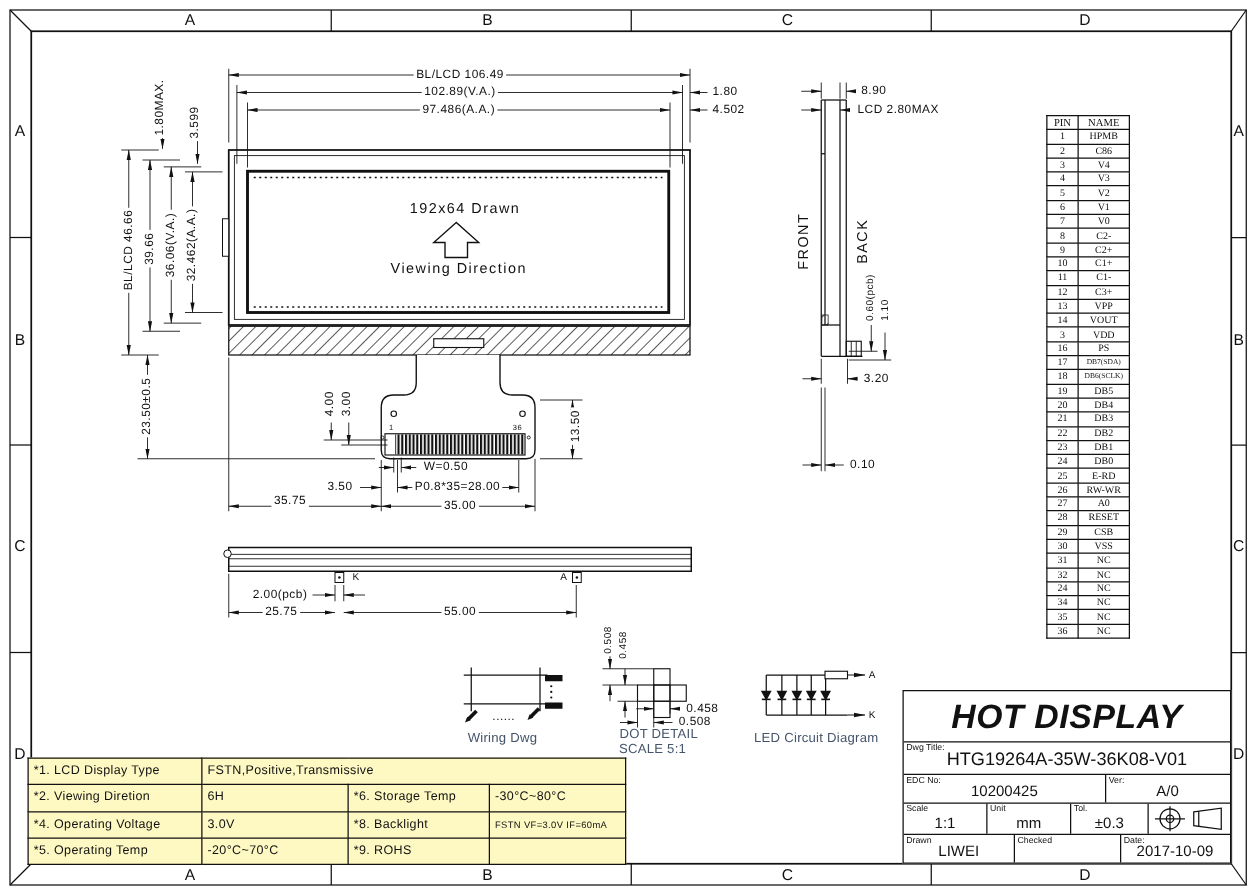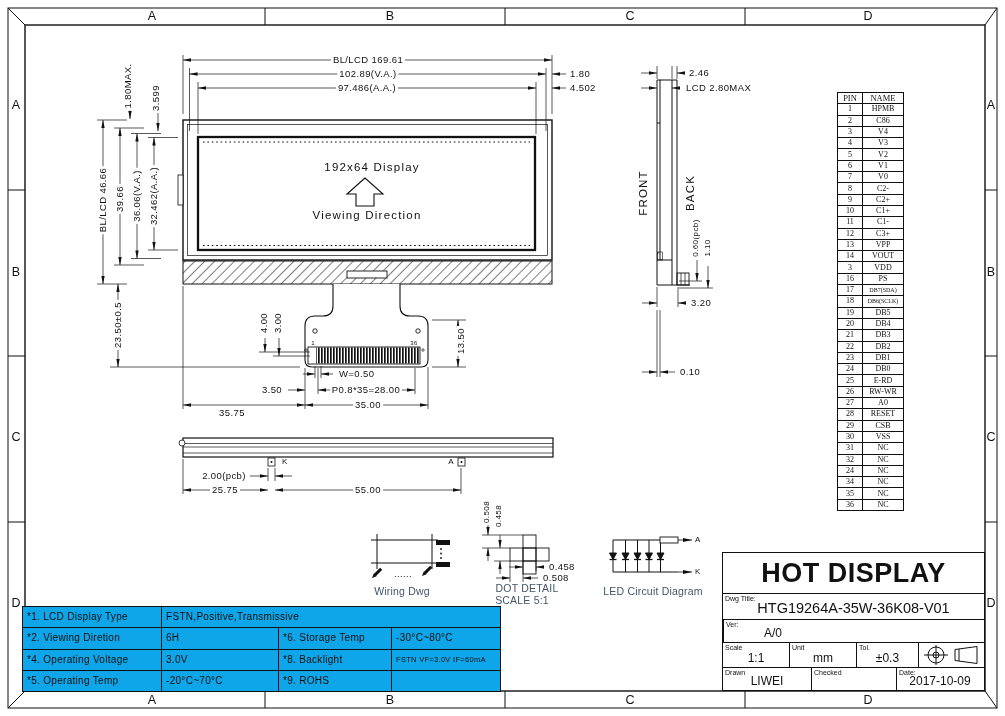--- a/index.html
+++ b/index.html
@@ -20,36 +20,36 @@
        transform:translate(-50%,-50%);background:transparent;}
   
   #pin-table{position:absolute;left:837px;top:92px;width:66px;z-index:2;border-collapse:collapse;
        background:#fff;font-family:"Liberation Serif",serif;font-size:8px;color:#111;table-layout:fixed;}
   #pin-table th,#pin-table td{border:1px solid #111;text-align:center;padding:0;height:10.3px;
        line-height:1;overflow:hidden;font-weight:normal;}
   #pin-table th{font-size:8.5px;}
   #pin-table col.c1{width:25px;} #pin-table col.c2{width:41px;}
   
   #spec-table{position:absolute;left:22px;top:606px;width:478px;height:86px;z-index:2;
-       border-collapse:collapse;background:#0ea5e9;font-size:10px;letter-spacing:.3px;color:#111;table-layout:fixed;}
+       border-collapse:collapse;background:#fef9c3;font-size:10px;letter-spacing:.3px;color:#111;table-layout:fixed;}
   #spec-table td{border:1px solid #111;padding:0 0 0 4px;height:16.2px;line-height:1;
        overflow:hidden;white-space:nowrap;}
   #spec-table{border:1.5px solid #111;}
   #spec-table td.sm{font-size:7.5px;}
   
   #title-block{position:absolute;left:722px;top:552px;width:263px;height:139px;z-index:2;
        border:1.5px solid #111;background:#fff;box-sizing:border-box;}
   .tb-row{position:relative;box-sizing:border-box;border-top:1px solid #111;display:flex;}
   .tb-row.first{border-top:none;}
   .tb-cell{position:relative;box-sizing:border-box;height:100%;}
   .tb-cell.bl{border-left:1px solid #111;}
   .tb-label{position:absolute;left:2px;top:1px;font-size:7px;letter-spacing:0;}
   .tb-value{position:absolute;left:0;right:0;bottom:2px;text-align:center;font-size:12px;}
   .tb-company{height:40px;align-items:center;justify-content:center;}
-  .tb-company span{font-size:27px;font-weight:bold;letter-spacing:.5px;}
+  .tb-company span{font-size:27px;font-weight:bold;font-style:italic;letter-spacing:.5px;}
   .tb-dwg{height:26px;} .tb-dwg .tb-value{font-size:14.5px;bottom:3px;}
   .tb-edc{height:23px;} .tb-scale{height:25px;} .tb-drawn{height:23px;}
 </style>
 </head>
 <body>
 
 <div id="sheet">
 
 <svg id="linework" width="1005" height="716" viewBox="0 0 1005 716">
   <defs>
@@ -302,46 +302,46 @@
   <div class="grid-letter" style="left:868px;top:700px">D</div>
   <div class="grid-letter" style="left:16px;top:105px">A</div>
   <div class="grid-letter" style="left:16px;top:272px">B</div>
   <div class="grid-letter" style="left:16px;top:437px">C</div>
   <div class="grid-letter" style="left:16px;top:603px">D</div>
   <div class="grid-letter" style="left:991px;top:105px">A</div>
   <div class="grid-letter" style="left:991px;top:272px">B</div>
   <div class="grid-letter" style="left:991px;top:437px">C</div>
   <div class="grid-letter" style="left:991px;top:603px">D</div>
 
-  <div class="lbl" style="left:368px;top:60px">BL/LCD 169.61</div>
+  <div class="lbl" style="left:368px;top:60px">BL/LCD 106.49</div>
   <div class="lbl" style="left:368px;top:74px">102.89(V.A.)</div>
   <div class="lbl" style="left:367px;top:88px">97.486(A.A.)</div>
   <div class="lbl al" style="left:568px;top:74px">1.80</div>
   <div class="lbl al" style="left:568px;top:88px">4.502</div>
   <div class="lbl rot" style="left:128px;top:86px">1.80MAX.</div>
   <div class="lbl rot" style="left:156px;top:98px">3.599</div>
   <div class="lbl rot" style="left:103px;top:200px">BL/LCD 46.66</div>
   <div class="lbl rot" style="left:120px;top:199px">39.66</div>
   <div class="lbl rot" style="left:137px;top:196px">36.06(V.A.)</div>
   <div class="lbl rot" style="left:154px;top:196px">32.462(A.A.)</div>
   <div class="lbl rot" style="left:118px;top:325px">23.50±0.5</div>
-  <div class="lbl big nobg" style="left:372px;top:168px">192x64 Display</div>
+  <div class="lbl big nobg" style="left:372px;top:168px">192x64 Drawn</div>
   <div class="lbl big nobg" style="left:367px;top:216px">Viewing Direction</div>
   <div class="lbl rot" style="left:264px;top:323px">4.00</div>
   <div class="lbl rot" style="left:278px;top:323px">3.00</div>
   <div class="lbl rot" style="left:461px;top:341px">13.50</div>
   <div class="lbl al" style="left:337px;top:374px">W=0.50</div>
   <div class="lbl" style="left:366px;top:390px">P0.8*35=28.00</div>
   <div class="lbl" style="left:272px;top:390px">3.50</div>
   <div class="lbl" style="left:368px;top:405px">35.00</div>
-  <div class="lbl" style="left:232px;top:413px">35.75</div>
+  <div class="lbl" style="left:232px;top:401px">35.75</div>
   <div class="lbl tiny nobg" style="left:313px;top:343px">1</div>
   <div class="lbl tiny nobg" style="left:414px;top:343px">36</div>
 
-  <div class="lbl al" style="left:687px;top:73px">2.46</div>
+  <div class="lbl al" style="left:687px;top:73px">8.90</div>
   <div class="lbl al" style="left:684px;top:88px">LCD 2.80MAX</div>
   <div class="lbl rot nobg big" style="left:644px;top:193px">FRONT</div>
   <div class="lbl rot nobg big" style="left:691px;top:193px">BACK</div>
   <div class="lbl rot small" style="left:696px;top:238px">0.60(pcb)</div>
   <div class="lbl rot small" style="left:708px;top:248px">1.10</div>
   <div class="lbl al" style="left:689px;top:303px">3.20</div>
   <div class="lbl al" style="left:678px;top:372px">0.10</div>
 
   <div class="lbl" style="left:224px;top:476px">2.00(pcb)</div>
   <div class="lbl al small nobg" style="left:282px;top:462px">K</div>
@@ -522,20 +522,24 @@
 
   <div id="title-block">
     <div class="tb-row tb-company first" style="display:flex">
       <span style="margin:auto">HOT DISPLAY</span>
     </div>
     <div class="tb-row tb-dwg">
       <span class="tb-label">Dwg Title:</span>
       <span class="tb-value">HTG19264A-35W-36K08-V01</span>
     </div>
     <div class="tb-row tb-edc">
+      <div class="tb-cell" style="width:161px">
+        <span class="tb-label">EDC No:</span>
+        <span class="tb-value">10200425</span>
+      </div>
       <div class="tb-cell bl" style="width:99px">
         <span class="tb-label">Ver:</span>
         <span class="tb-value">A/0</span>
       </div>
     </div>
     <div class="tb-row tb-scale">
       <div class="tb-cell" style="width:66px">
         <span class="tb-label">Scale</span>
         <span class="tb-value">1:1</span>
       </div>

